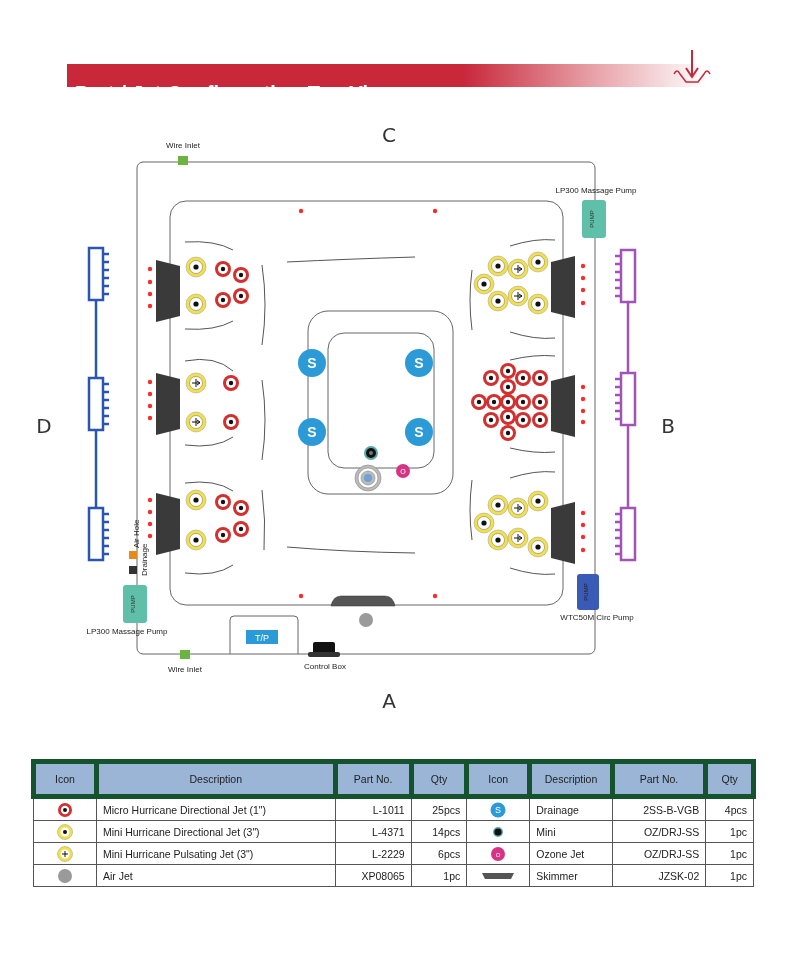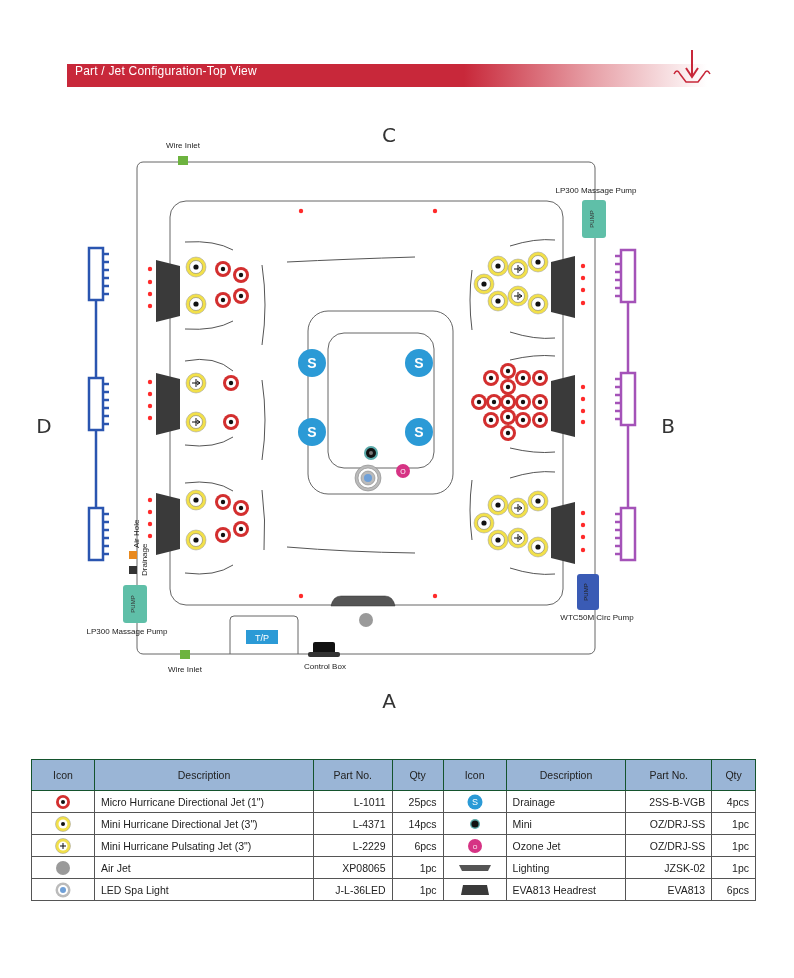--- a/index.html
+++ b/index.html
@@ -1,25 +1,25 @@
 <!DOCTYPE html>
 <html><head>
 <meta charset="utf-8">
 <style>
   html,body{margin:0;padding:0;background:#fff;}
   body{width:794px;height:978px;position:relative;overflow:hidden;font-family:"Liberation Sans",sans-serif;color:#222;}
   .banner{position:absolute;left:67px;top:64px;width:640px;height:23px;
     background:linear-gradient(90deg,#c8283a 0%,#c8283a 62%,#e7a0a7 82%,#ffffff 100%);}
-  .banner-title{position:absolute;left:8px;top:0;color:#fff;font-weight:normal;font-size:12px;letter-spacing:0.2px;}
+  .banner-title{position:absolute;left:8px;top:18px;color:#fff;font-weight:bold;font-size:20px;letter-spacing:0.2px;}
   .logo{position:absolute;left:670px;top:48px;width:50px;height:42px;}
   #diagram{position:absolute;left:0;top:0;width:794px;height:720px;}
   .lbl{font-family:"Liberation Sans",sans-serif;font-size:8px;fill:#222;}
   .big{font-family:"DejaVu Sans",sans-serif;font-size:20px;fill:#333;}
   table.parts{position:absolute;left:31px;top:759px;width:725px;border-collapse:collapse;font-size:10.5px;}
-  table.parts th{background:#9ab5d6;font-weight:normal;height:28px;border:1px solid #14532d;color:#222;}
+  table.parts th{background:#9ab5d6;font-weight:normal;height:28px;border:5px solid #14532d;color:#222;}
   table.parts td{height:21px;border:1px solid #555;padding:0 6px;}
   td.ic{text-align:center;width:50px;padding:0;}
   td.pn,td.qt{text-align:right;padding:0 2px;}
   .icn{display:inline-block;vertical-align:middle;}
 </style>
 </head>
 <body>
 
 <div class="banner">
   <span class="banner-title">Part / Jet Configuration-Top View</span>
@@ -523,34 +523,18 @@
       <tr>
         <td class="ic"><svg class="icn" width="40" height="16" viewBox="0 0 40 16">
             <circle cx="20" cy="8" r="7" fill="#9a9a9a"></circle>
           </svg></td>
         <td>Air Jet</td>
         <td class="pn">XP08065</td>
         <td class="qt">1pc</td>
         <td class="ic"><svg class="icn" width="40" height="16" viewBox="0 0 40 16">
             <path d="M4 5 h32 l-3 6 h-26z" fill="#555"></path>
           </svg></td>
-        <td>Lighting</td>
+        <td>Skimmer</td>
         <td class="pn">JZSK-02</td>
         <td class="qt">1pc</td>
       </tr>
-      <tr>
-        <td class="ic"><svg class="icn" width="40" height="16" viewBox="0 0 40 16">
-            <circle cx="20" cy="8" r="7.5" fill="#bbb"></circle>
-            <circle cx="20" cy="8" r="5" fill="#fff"></circle>
-            <circle cx="20" cy="8" r="3" fill="#6fa0d8"></circle>
-          </svg></td>
-        <td>LED Spa Light</td>
-        <td class="pn">J-L-36LED</td>
-        <td class="qt">1pc</td>
-        <td class="ic"><svg class="icn" width="40" height="16" viewBox="0 0 40 16">
-            <path d="M8 3 h24 l2 10 h-28z" fill="#3a3a3a"></path>
-          </svg></td>
-        <td>EVA813 Headrest</td>
-        <td class="pn">EVA813</td>
-        <td class="qt">6pcs</td>
-      </tr>
     </tbody>
 </table>
 
 </body></html>

